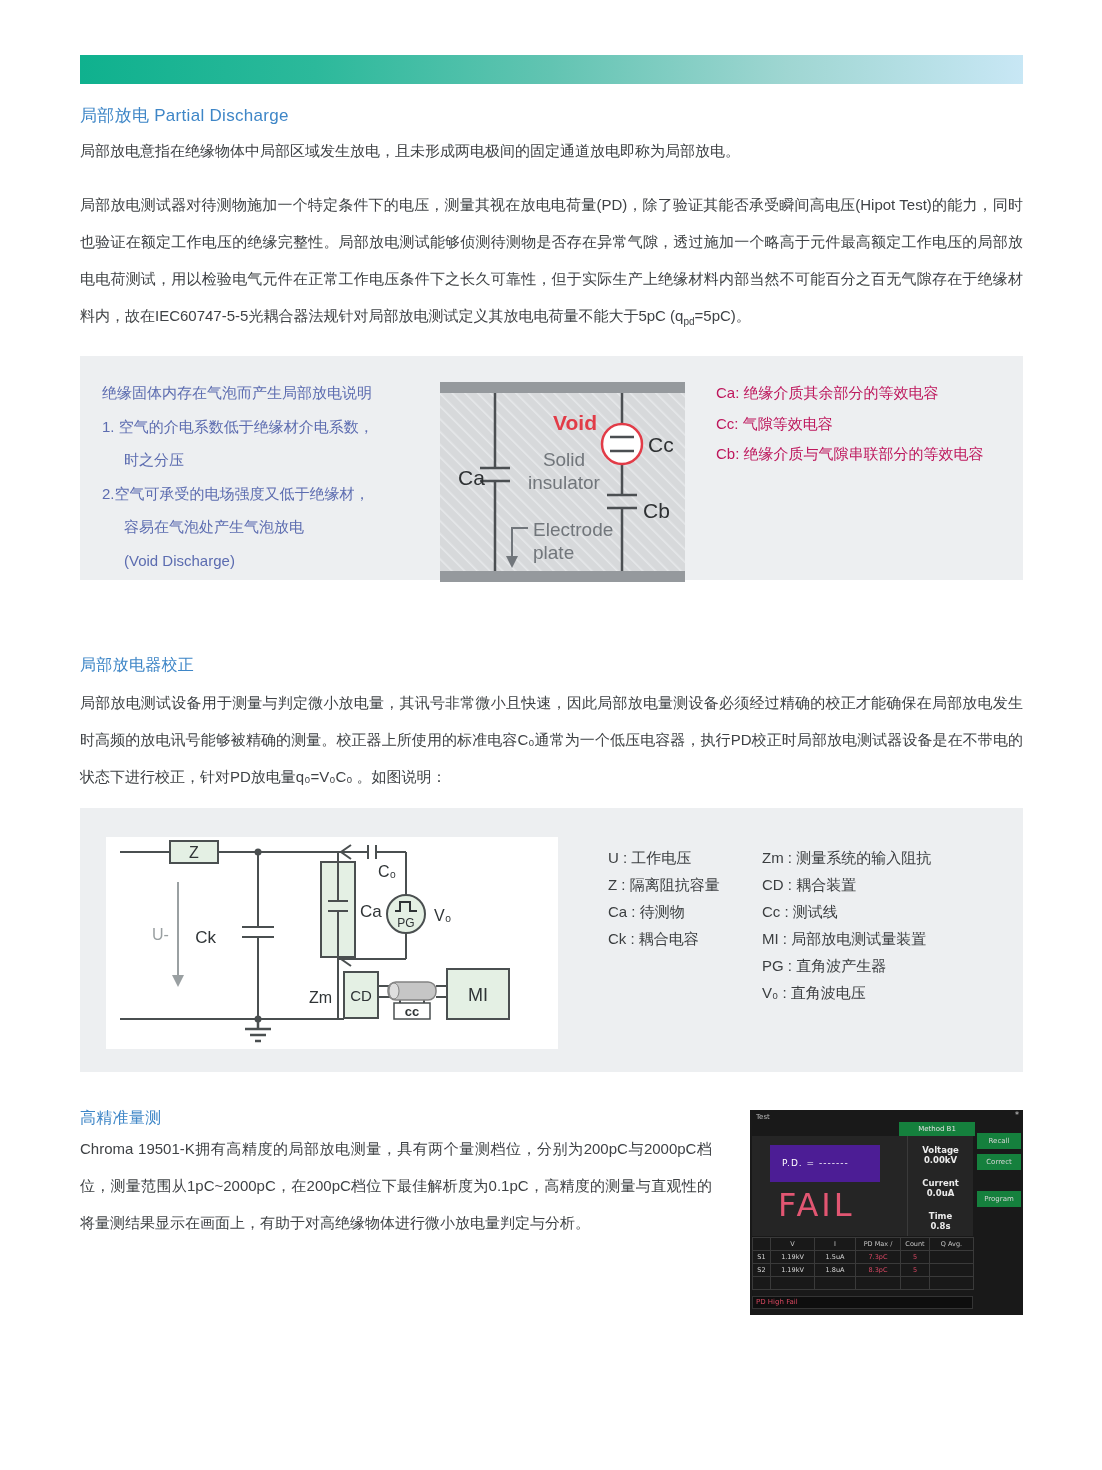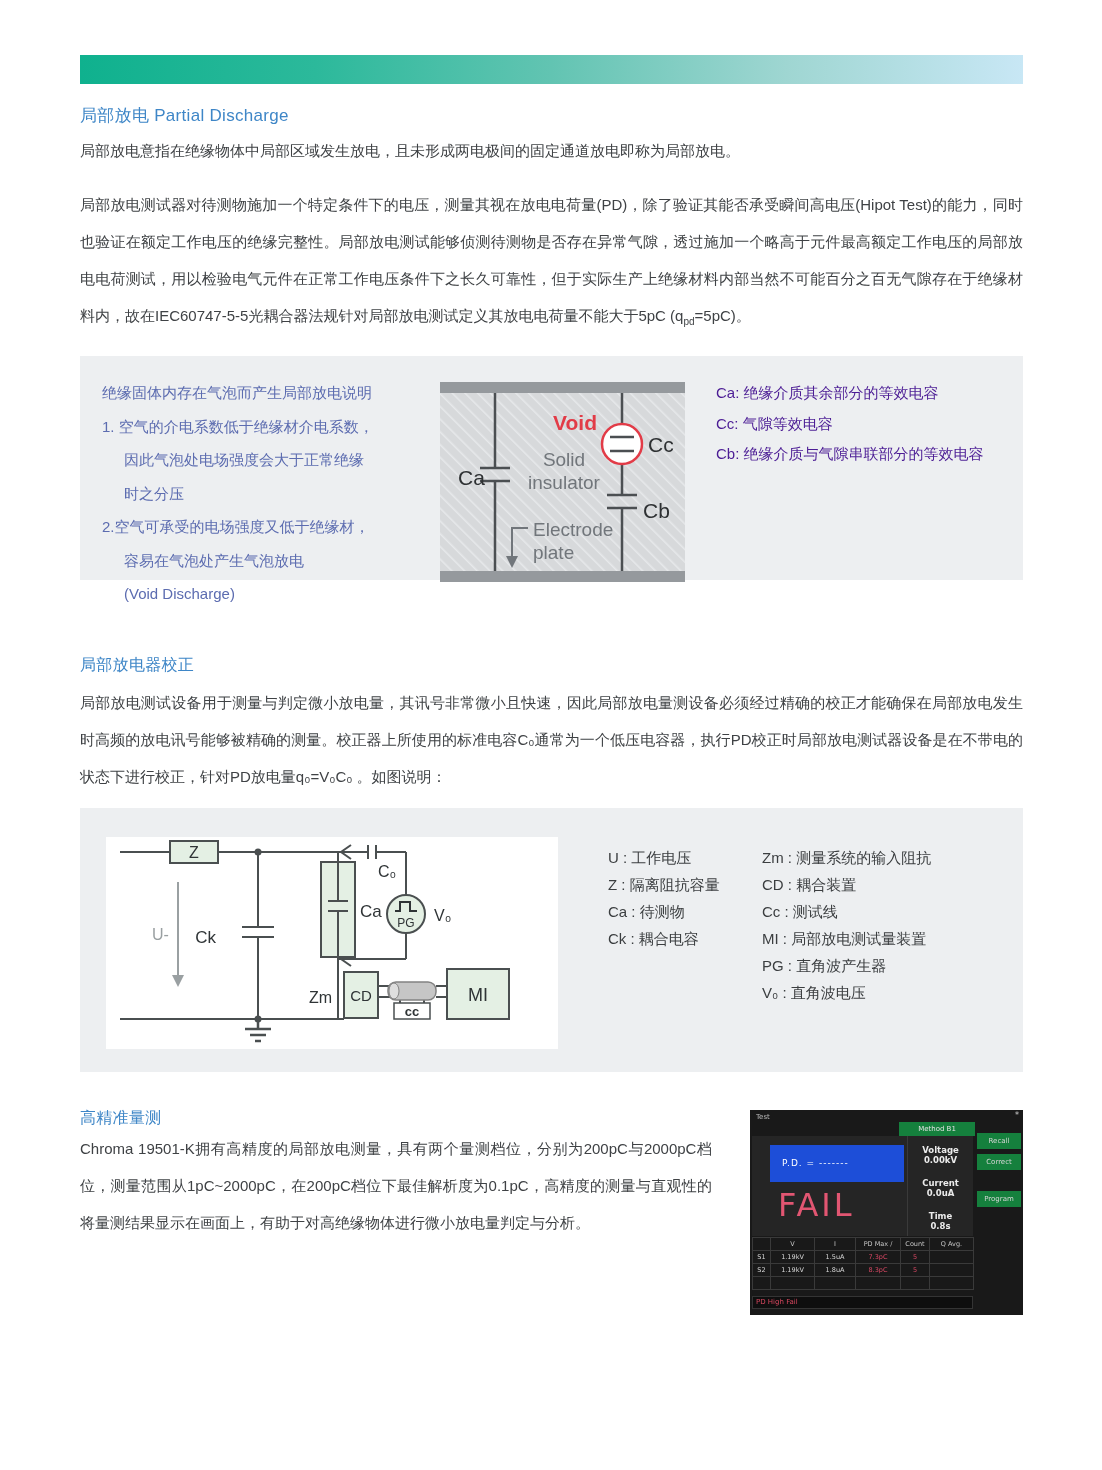--- a/index.html
+++ b/index.html
@@ -13,32 +13,32 @@
   .topbar {
     left:80px; top:55px; width:943px; height:29px;
     background:linear-gradient(90deg,#0fb18e 0%,#2cb99b 25%,#62c4b2 50%,#9fd6d2 75%,#c8e7f5 100%);
   }
   .h-blue { color:#3e86c7; font-size:17px; font-weight:400; letter-spacing:0.3px; }
   .body-p { font-size:15px; line-height:37px; text-align:justify; color:#3f4245; }
   .body-p sub { font-size:10px; }
   .graybox { background:#edeff1; }
   .bluebox-line { color:#5c6cb0; font-size:15px; line-height:33.5px; white-space:nowrap; }
   .indent { padding-left:22px; }
-  .box-legend-line { color:#4c1d95; font-size:15px; line-height:30.5px; white-space:nowrap; }
+  .box-legend-line { color:#be185d; font-size:15px; line-height:30.5px; white-space:nowrap; }
   .circuit-card { background:#ffffff; }
   .legend-col div { color:#3b3e40; font-size:15px; line-height:27px; white-space:nowrap; }
 
   
   .device { width:273px; height:205px; background:#191919; overflow:hidden; font-family:"DejaVu Sans",sans-serif; }
   .dev-title { left:6px; top:3px; font-size:7px; color:#b9b9b9; }
   .dev-corner { right:4px; top:1px; font-size:8px; color:#cfcfcf; }
   .dev-tab { left:149px; top:12px; width:76px; height:14px; background:#15803d;
              color:#e2e2e2; font-size:7px; text-align:center; line-height:14px; }
   .dev-main { left:2px; top:26px; width:221px; height:100px; background:#252525; }
-  .pd-box { left:18px; top:9px; width:134px; height:37px; background:#1d4ed8;
+  .pd-box { left:18px; top:9px; width:110px; height:37px; background:#4c1d95;
             color:#ffffff; font-size:9px; line-height:37px; padding-left:12px; letter-spacing:1px; }
   .dev-fail { left:26px; top:50px; color:#e25672; font-size:32px; letter-spacing:3px; font-weight:400; }
   .dev-metrics { left:155px; top:0; width:66px; height:100px; border-left:1px solid #3a3a3a;
                  display:flex; flex-direction:column; align-items:center; padding-top:5px; }
   .dev-metrics .m-label { color:#ececec; font-size:8.5px; font-weight:700; line-height:10px; margin-top:4px; }
   .dev-metrics .m-value { color:#ececec; font-size:8.5px; font-weight:700; line-height:10px; }
   .m-gap { height:9px; }
   .dev-btn { left:227px; width:44px; height:16px; background:#15803d; color:#d6d6d6;
              font-size:7px; text-align:center; line-height:16px; }
   .dev-table { left:2px; top:127px; width:221px; border-collapse:collapse; table-layout:fixed; }
@@ -61,21 +61,20 @@
 
 <div class="abs body-p" style="left:80px; top:132px; width:943px;">局部放电意指在绝缘物体中局部区域发生放电，且未形成两电极间的固定通道放电即称为局部放电。</div>
 
 <p class="abs body-p" style="left:80px; top:186px; width:943px;"><span>局部放电测试器对待测物施加一个特定条件下的电压，测量其视在放电电荷量(PD)，除了验证其能否承受瞬间高电压(Hipot Test)的能力，同时也验证在额定工作电压的绝缘完整性。局部放电测试能够侦测待测物是否存在异常气隙，透过施加一个略高于元件最高额定工作电压的局部放电电荷测试，用以检验电气元件在正常工作电压条件下之长久可靠性，但于实际生产上绝缘材料内部当然不可能百分之百无气隙存在于绝缘材料内，故在IEC60747-5-5光耦合器法规针对局部放电测试定义其放电电荷量不能大于5pC (q</span><sub>pd</sub><span>=5pC)。</span></p>
 
 <div class="abs graybox" style="left:80px; top:356px; width:943px; height:224px;">
 
   <div class="abs" style="left:22px; top:20px;">
     <div class="bluebox-line">绝缘固体内存在气泡而产生局部放电说明</div>
     <div class="bluebox-line">1. 空气的介电系数低于绝缘材介电系数，</div>
-    <div class="bluebox-line indent">因此气泡处电场强度会大于正常绝缘</div>
     <div class="bluebox-line indent">时之分压</div>
     <div class="bluebox-line">2.空气可承受的电场强度又低于绝缘材，</div>
     <div class="bluebox-line indent">容易在气泡处产生气泡放电</div>
     <div class="bluebox-line indent">(Void Discharge)</div>
   </div>
 
   <svg class="abs" style="left:360px; top:26px;" width="245" height="200" viewBox="0 0 245 200">
     <defs>
       <pattern id="hatch" width="9" height="9" patternUnits="userSpaceOnUse" patternTransform="rotate(-45)">
         <rect width="9" height="9" fill="#d7d9db"></rect>

